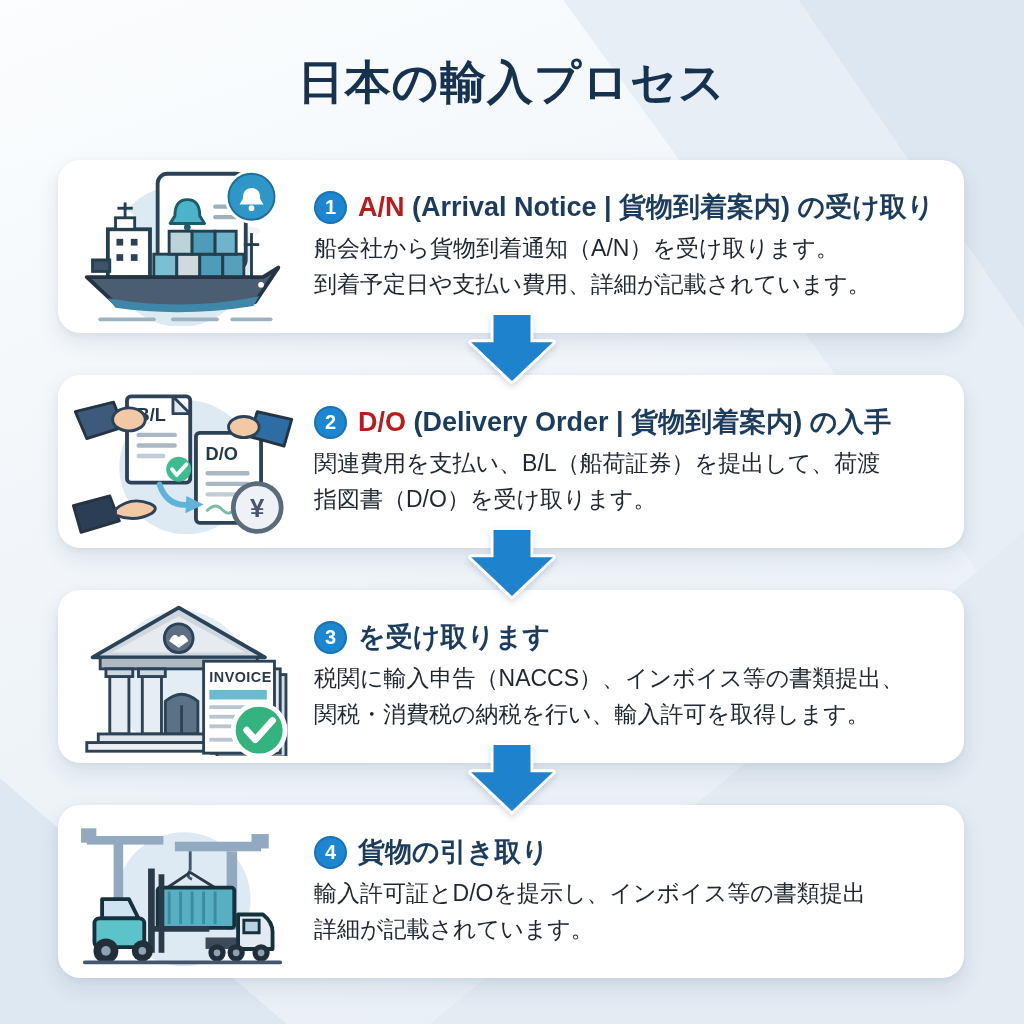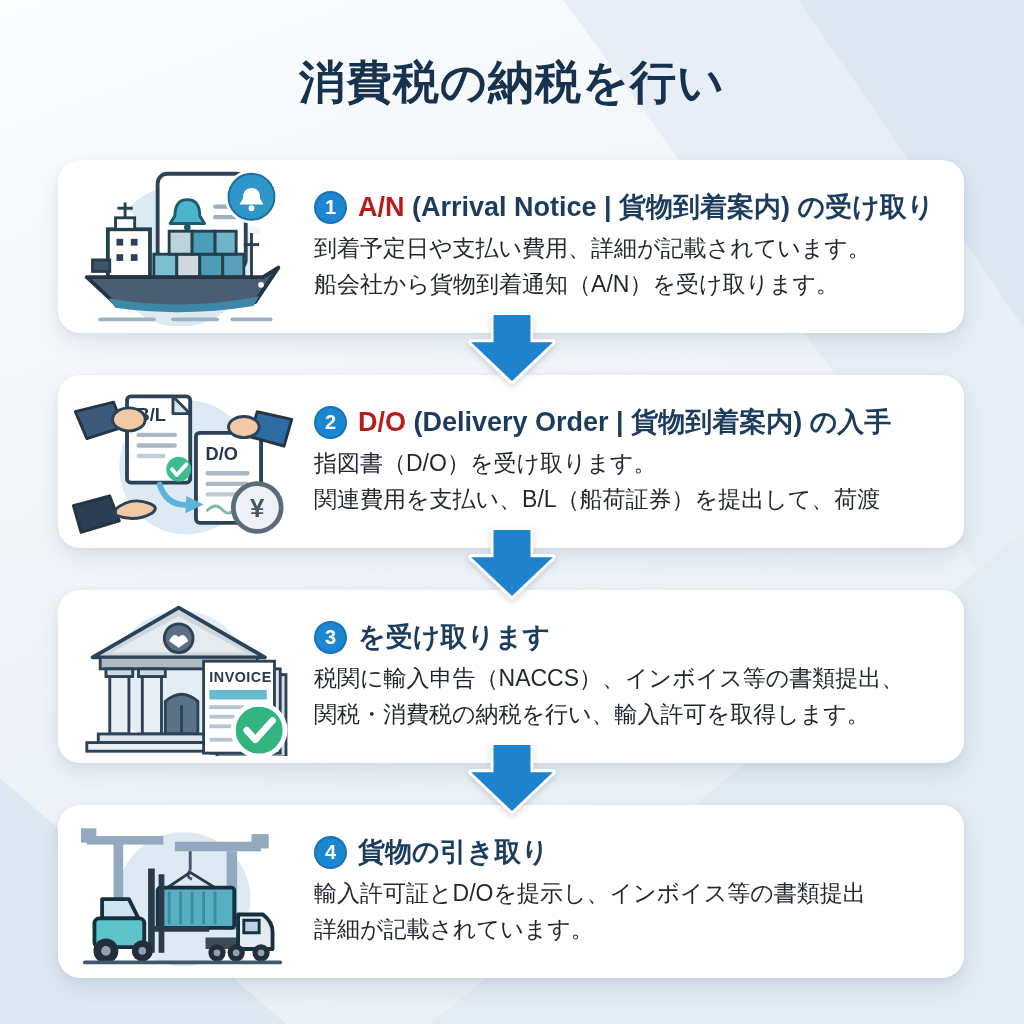--- a/index.html
+++ b/index.html
@@ -53,21 +53,21 @@
   text{font-family:"Liberation Sans","DejaVu Sans",sans-serif;}
 </style>
 </head>
 <body>
 
 <div class="bg-shape bg-tri1"></div>
 <div class="bg-shape bg-tri2"></div>
 <div class="bg-shape bg-tri3"></div>
 <div class="bg-shape bg-tri4"></div>
 
-<div class="page-title">消費税の納税を行い</div>
+<div class="page-title">日本の輸入プロセス</div>
 
 <div class="card card1">
   <div class="illus">
     <svg viewBox="0 0 230 165">
       <circle cx="112" cy="92" r="74" fill="#dceaf3"></circle>
       <ellipse cx="48" cy="50" rx="15" ry="6" fill="#ffffff"></ellipse>
       <ellipse cx="182" cy="66" rx="13" ry="5" fill="#eef4f8"></ellipse>
 
       <rect x="88" y="6" width="92" height="100" rx="10" fill="#ffffff" stroke="#2b4257" stroke-width="4"></rect>
       <path d="M118 104 l10 18 l15 -18 z" fill="#ffffff" stroke="#2b4257" stroke-width="4" stroke-linejoin="round"></path>
@@ -114,22 +114,22 @@
       <line x1="104" y1="158" x2="150" y2="158" stroke="#9db3c2" stroke-width="4" stroke-linecap="round"></line>
       <line x1="166" y1="158" x2="206" y2="158" stroke="#9db3c2" stroke-width="4" stroke-linecap="round"></line>
     </svg>
   </div>
   <div class="content">
     <div class="step-heading">
       <span class="badge">1</span>
       <span><span class="accent">A/N</span><span> (Arrival Notice | 貨物到着案内) の受け取り</span></span>
     </div>
     <div class="body-text">
+      <div class="body-line">船会社から貨物到着通知（A/N）を受け取ります。</div>
       <div class="body-line">到着予定日や支払い費用、詳細が記載されています。</div>
-      <div class="body-line">船会社から貨物到着通知（A/N）を受け取ります。</div>
     </div>
   </div>
 </div>
 
 <div class="card card2">
   <div class="illus">
     <svg viewBox="0 0 230 165">
       <circle cx="118" cy="88" r="70" fill="#ddeaf3"></circle>
 
       <rect x="56" y="14" width="66" height="90" rx="4" fill="#ffffff" stroke="#2b4257" stroke-width="4"></rect>
@@ -163,22 +163,22 @@
       <circle cx="192" cy="130" r="25" fill="#eef2f6" stroke="#5c6b7a" stroke-width="5"></circle>
       <text x="192" y="140" text-anchor="middle" font-size="27" font-weight="bold" fill="#47566b">¥</text>
     </svg>
   </div>
   <div class="content">
     <div class="step-heading">
       <span class="badge">2</span>
       <span><span class="accent">D/O</span><span> (Delivery Order | 貨物到着案内) の入手</span></span>
     </div>
     <div class="body-text">
+      <div class="body-line">関連費用を支払い、B/L（船荷証券）を提出して、荷渡</div>
       <div class="body-line">指図書（D/O）を受け取ります。</div>
-      <div class="body-line">関連費用を支払い、B/L（船荷証券）を提出して、荷渡</div>
     </div>
   </div>
 </div>
 
 <div class="card card3">
   <div class="illus">
     <svg viewBox="0 0 230 165">
       <circle cx="112" cy="85" r="72" fill="#e3edf4"></circle>
 
       <polygon points="20,62 110,10 200,62" fill="#cfd7de" stroke="#2b4257" stroke-width="4" stroke-linejoin="round"></polygon>

